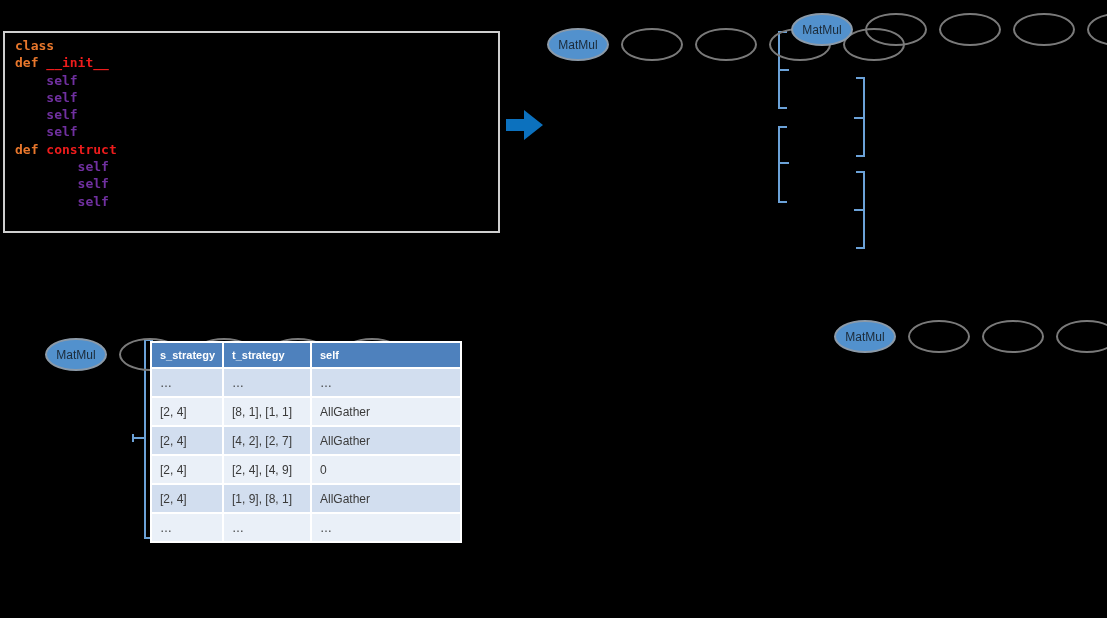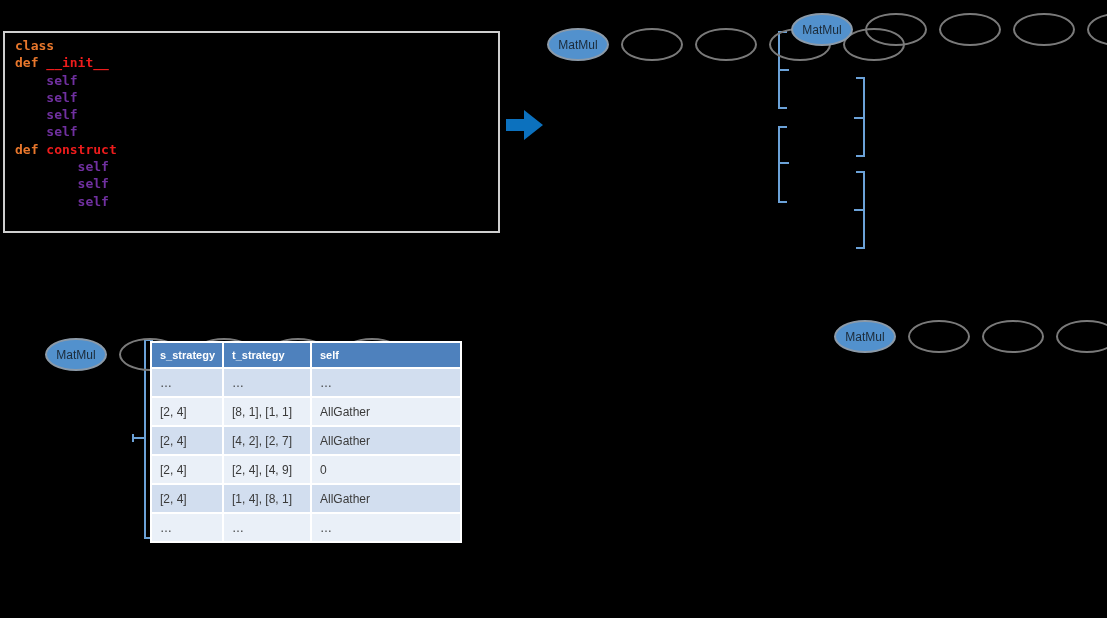--- a/index.html
+++ b/index.html
@@ -132,21 +132,21 @@
             <td>[4, 2], [2, 7]</td>
             <td>AllGather</td>
           </tr>
           <tr class="band-b">
             <td>[2, 4]</td>
             <td>[2, 4], [4, 9]</td>
             <td>0</td>
           </tr>
           <tr class="band-a">
             <td>[2, 4]</td>
-            <td>[1, 4], [8, 1]</td>
+            <td>[1, 9], [8, 1]</td>
             <td>AllGather</td>
           </tr>
           <tr class="band-b">
             <td>…</td>
             <td>…</td>
             <td>…</td>
           </tr>
         </tbody>
     </table>
   </div>

